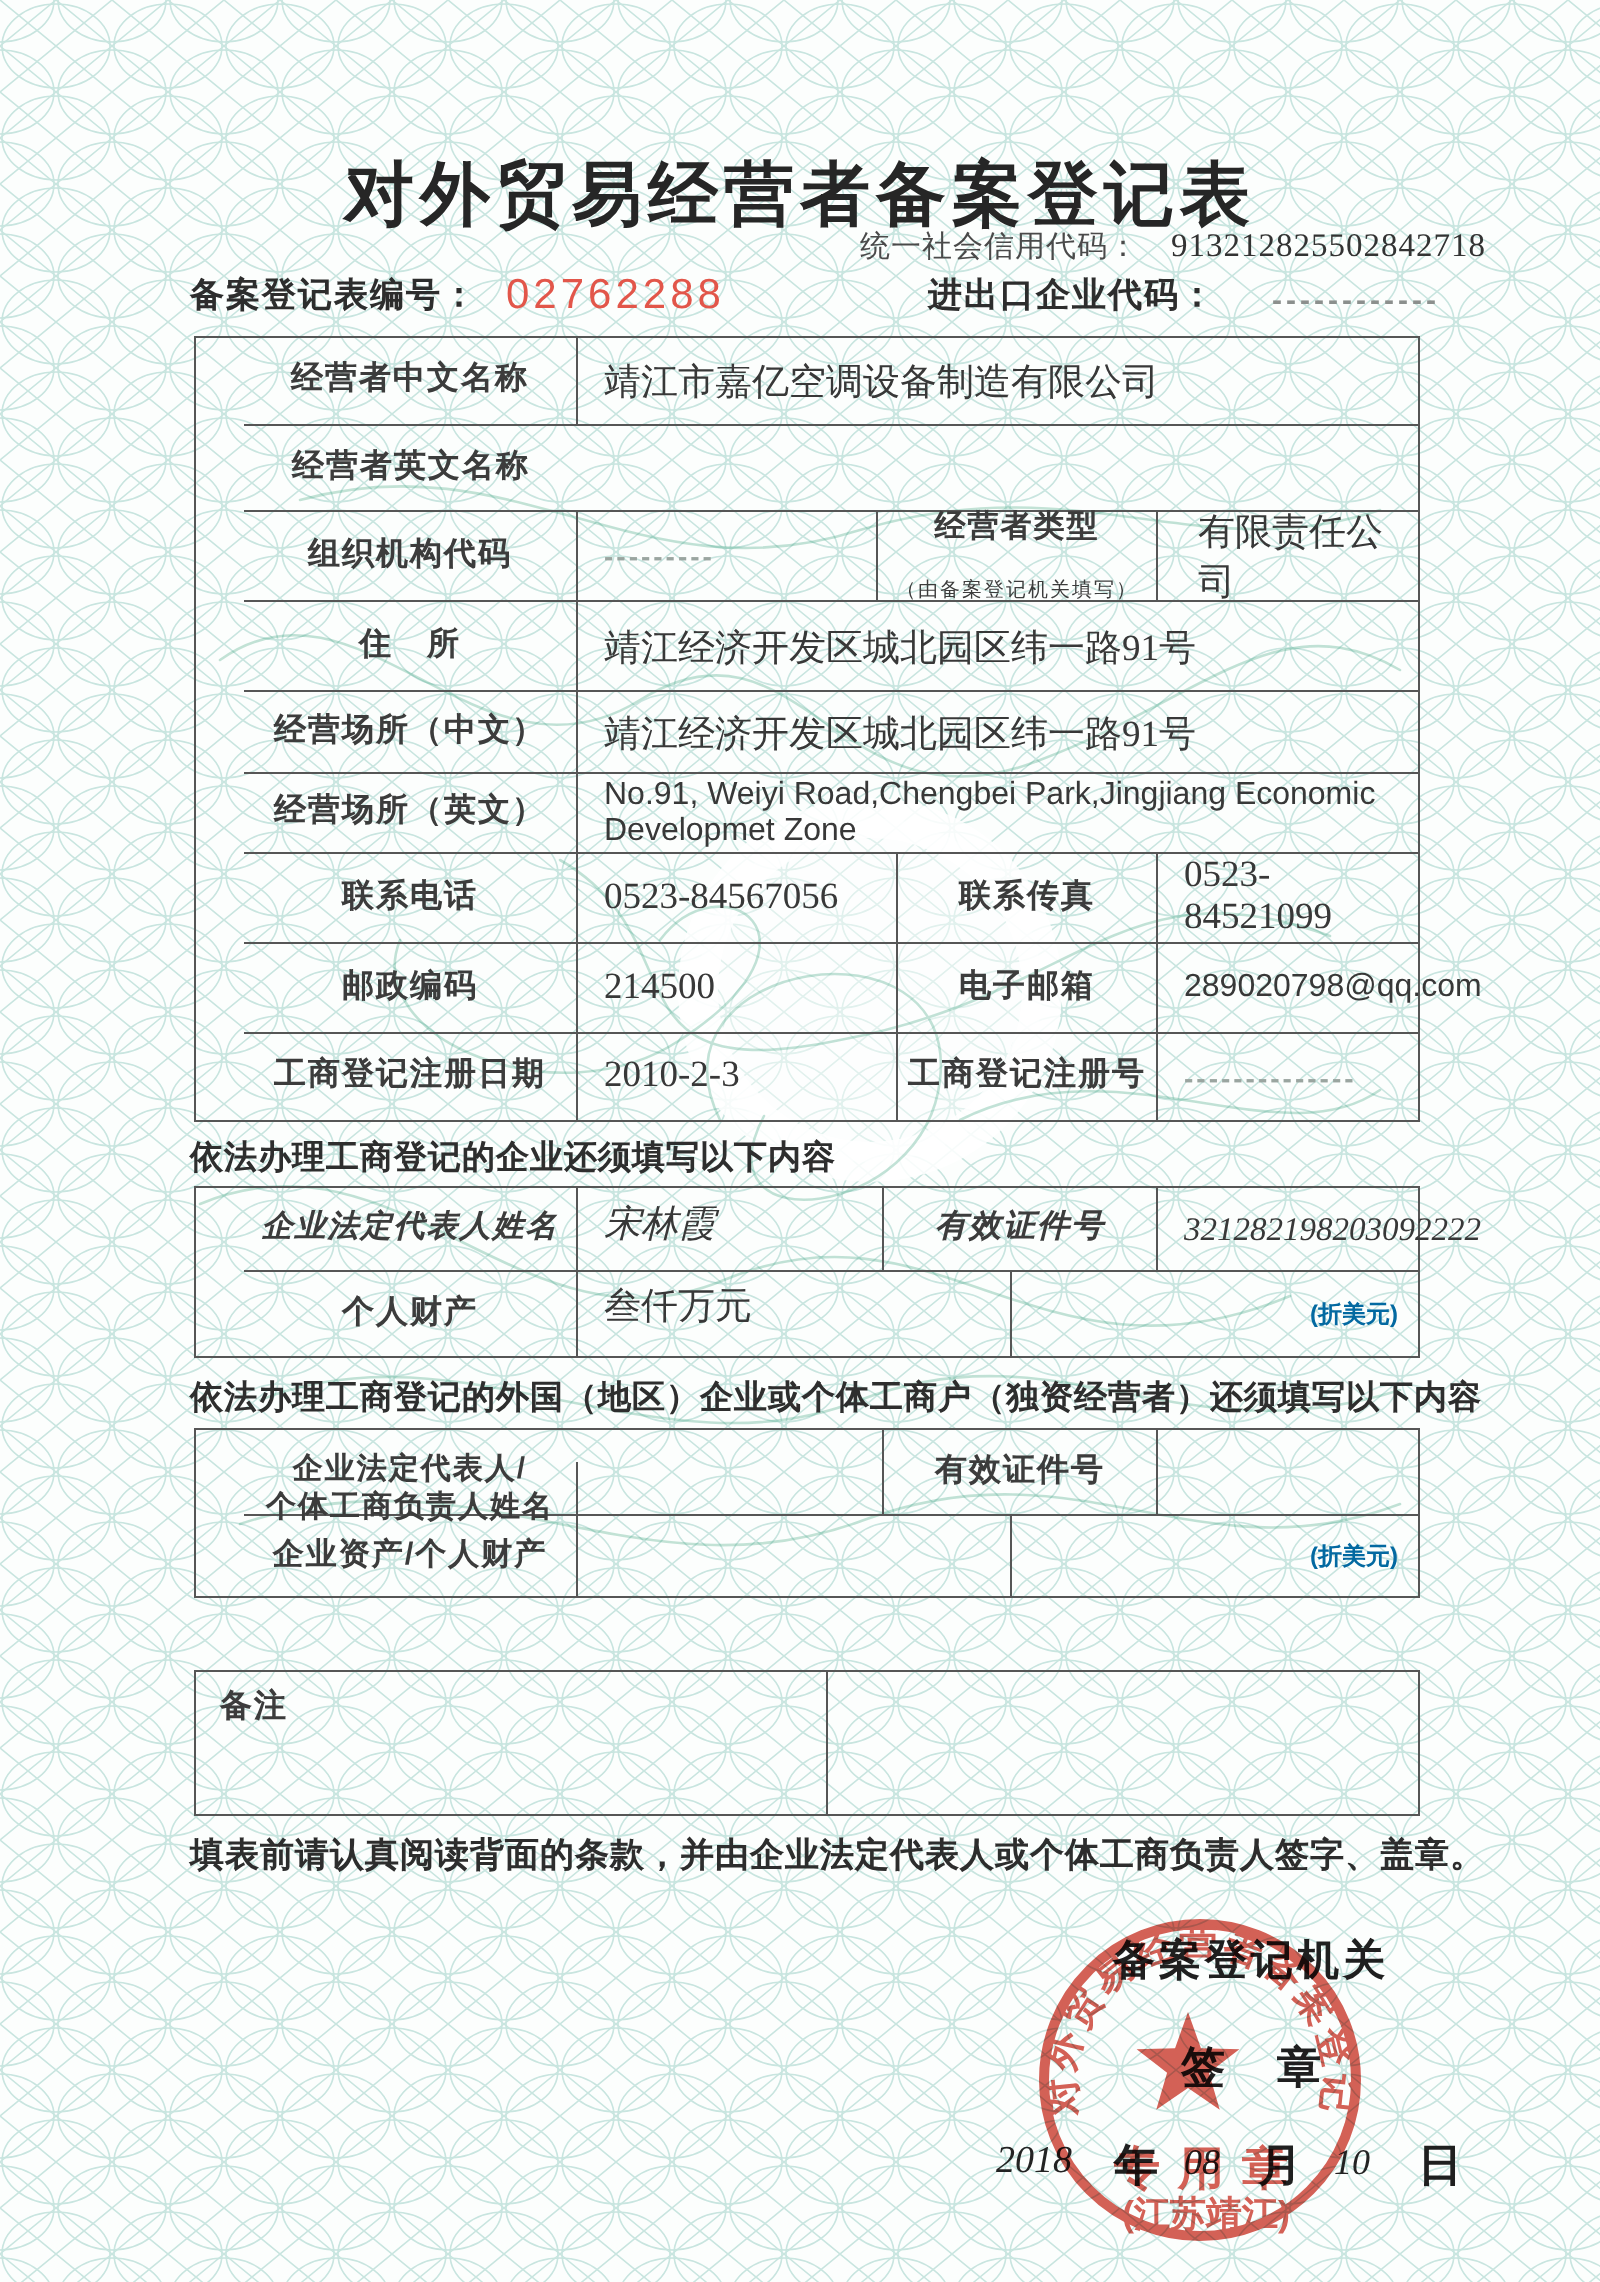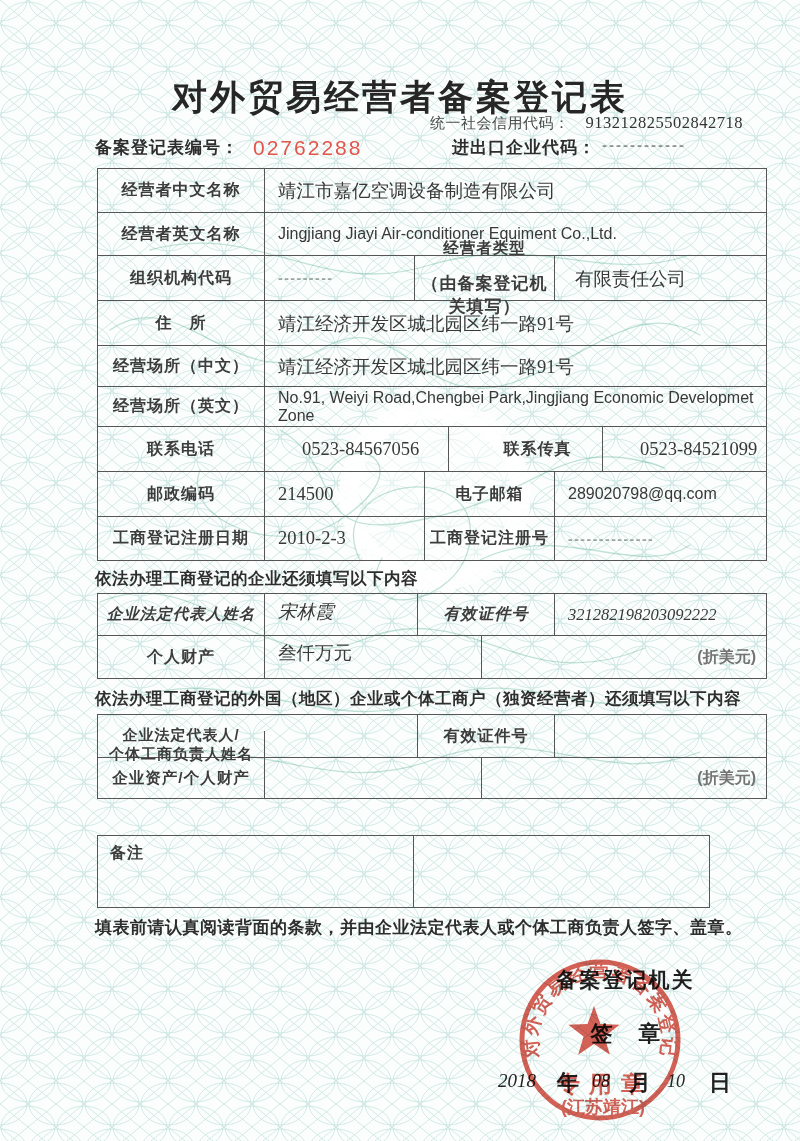--- a/index.html
+++ b/index.html
@@ -22,35 +22,35 @@
   }
   .credit-line{
     position:absolute;top:113px;left:430px;
     display:flex;align-items:baseline;gap:16px;
   }
   .credit-label{font-size:15px;color:#4a4a4a;font-weight:500;letter-spacing:.5px;}
   .credit-value{font-family:"Liberation Serif","DejaVu Serif",serif;font-size:16.5px;color:#333;letter-spacing:.5px;}
   .formno-line{position:absolute;top:136px;left:95px;display:flex;align-items:flex-start;gap:14px;}
   .formno-label{font-size:17px;font-weight:700;color:#2d2d2d;letter-spacing:1px;}
   .formno-value{font-size:21px;color:#e2564a;letter-spacing:2px;font-weight:500;}
-  .iecode-line{position:absolute;top:136px;left:452px;display:flex;align-items:flex-start;gap:6px;}
+  .iecode-line{position:absolute;top:136px;left:464px;display:flex;align-items:flex-end;gap:28px;}
   .iecode-label{font-size:17px;font-weight:700;color:#2d2d2d;letter-spacing:1px;}
   .dashes{font-size:15px;color:#8b8f8d;font-weight:600;letter-spacing:2px;}
 
   
-  .tbl{position:absolute;left:97px;width:670px;border:1.5px solid #565656;box-sizing:border-box;}
+  .tbl{position:absolute;left:97px;width:613px;border:1.5px solid #565656;box-sizing:border-box;padding-left:24px;}
   .trow{display:flex;border-bottom:1.5px solid #565656;box-sizing:border-box;}
   .trow:last-child{border-bottom:none;}
   .cell{box-sizing:border-box;border-right:1.5px solid #565656;display:flex;align-items:center;}
   .cell:last-child{border-right:none;}
   .lab{justify-content:center;text-align:center;font-size:16px;font-weight:600;color:#3c3c3c;letter-spacing:1px;line-height:1.3;flex-direction:column;}
-  .lab .sub{font-size:17px;font-weight:700;margin-top:15px;}
+  .lab .sub{font-size:10px;font-weight:400;margin-top:15px;}
   .val{padding-left:13px;font-family:"Liberation Serif","DejaVu Serif",serif;font-size:18.5px;color:#383838;}
   .val-sans{font-family:"Liberation Sans","DejaVu Sans",sans-serif;font-size:16px;color:#383838;}
-  .val-right{justify-content:flex-end;padding-right:10px;padding-left:0;font-size:16px;font-weight:600;font-family:"Liberation Sans","DejaVu Sans",sans-serif;color:#737373;}
+  .val-right{justify-content:flex-end;padding-right:10px;padding-left:0;font-size:12px;font-weight:600;font-family:"Liberation Sans","DejaVu Sans",sans-serif;color:#0369a1;}
   .w-label{width:167px;flex:none;}
   .fill{flex:1;}
   .dash-val{font-family:"Liberation Sans","DejaVu Sans",sans-serif;font-size:14px;color:#9aa5a0;letter-spacing:1.5px;font-weight:600;}
 
   .section-title{position:absolute;left:95px;font-size:16.5px;font-weight:700;color:#2e2e2e;letter-spacing:.5px;}
 
   .remark-box{position:absolute;left:97px;top:835px;width:613px;height:73px;border:1.5px solid #565656;box-sizing:border-box;display:flex;}
   .remark-cell1{width:316px;flex:none;border-right:1.5px solid #565656;box-sizing:border-box;padding:7px 0 0 12px;}
   .remark-cell2{flex:1;}
   .remark-label{font-size:16px;font-weight:600;color:#3c3c3c;letter-spacing:1px;}
@@ -119,21 +119,20 @@
       <span class="dashes">------------</span>
     </div>
 
     <div class="tbl" style="top:168px;">
       <div class="trow" style="height:44px;">
         <div class="cell lab w-label">经营者中文名称</div>
         <div class="cell val fill">靖江市嘉亿空调设备制造有限公司</div>
       </div>
       <div class="trow" style="height:43px;">
         <div class="cell lab w-label">经营者英文名称</div>
-        <div class="cell val val-sans fill">Jingjiang Jiayi Air-conditioner Equiment Co.,Ltd.</div>
       </div>
       <div class="trow" style="height:45px;">
         <div class="cell lab w-label">组织机构代码</div>
         <div class="cell val dash-val" style="width:150px;flex:none;">---------</div>
         <div class="cell lab" style="width:140px;flex:none;font-size:15.5px;">
           <span>经营者类型</span>
           <span class="sub">（由备案登记机关填写）</span>
         </div>
         <div class="cell val fill" style="padding-left:20px;">有限责任公司</div>
       </div>
@@ -142,21 +141,21 @@
         <div class="cell val fill">靖江经济开发区城北园区纬一路91号</div>
       </div>
       <div class="trow" style="height:41px;">
         <div class="cell lab w-label">经营场所（中文）</div>
         <div class="cell val fill">靖江经济开发区城北园区纬一路91号</div>
       </div>
       <div class="trow" style="height:40px;">
         <div class="cell lab w-label">经营场所（英文）</div>
         <div class="cell val val-sans fill">No.91, Weiyi Road,Chengbei Park,Jingjiang Economic Developmet Zone</div>
       </div>
-      <div class="trow" style="height:45px;gap:24px;">
+      <div class="trow" style="height:45px;">
         <div class="cell lab w-label">联系电话</div>
         <div class="cell val" style="width:160px;flex:none;">0523-84567056</div>
         <div class="cell lab" style="width:130px;flex:none;">联系传真</div>
         <div class="cell val fill">0523-84521099</div>
       </div>
       <div class="trow" style="height:45px;">
         <div class="cell lab w-label">邮政编码</div>
         <div class="cell val" style="width:160px;flex:none;">214500</div>
         <div class="cell lab" style="width:130px;flex:none;">电子邮箱</div>
         <div class="cell val val-sans fill">289020798@qq.com</div>

